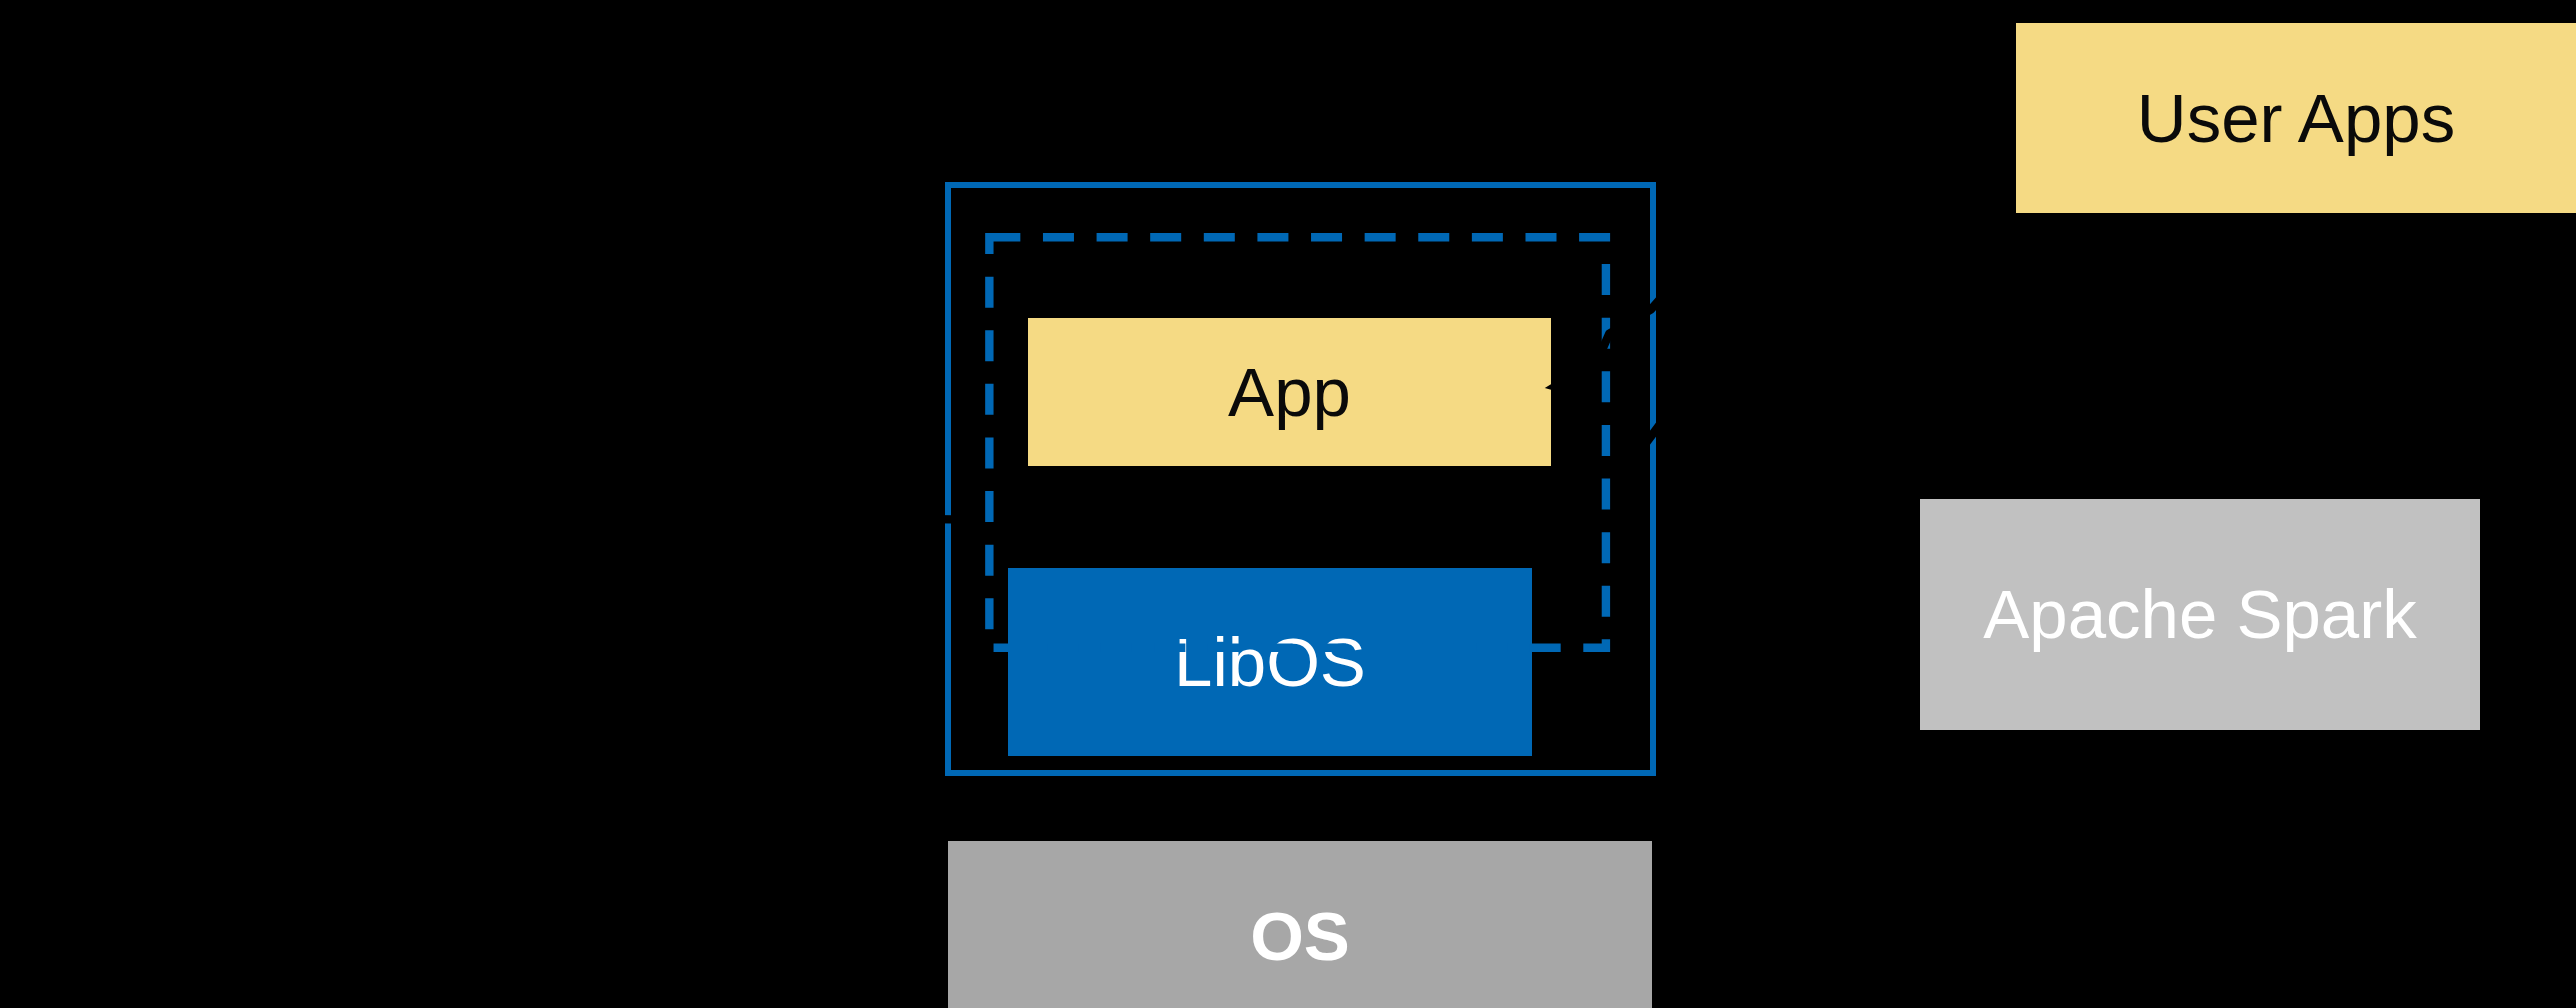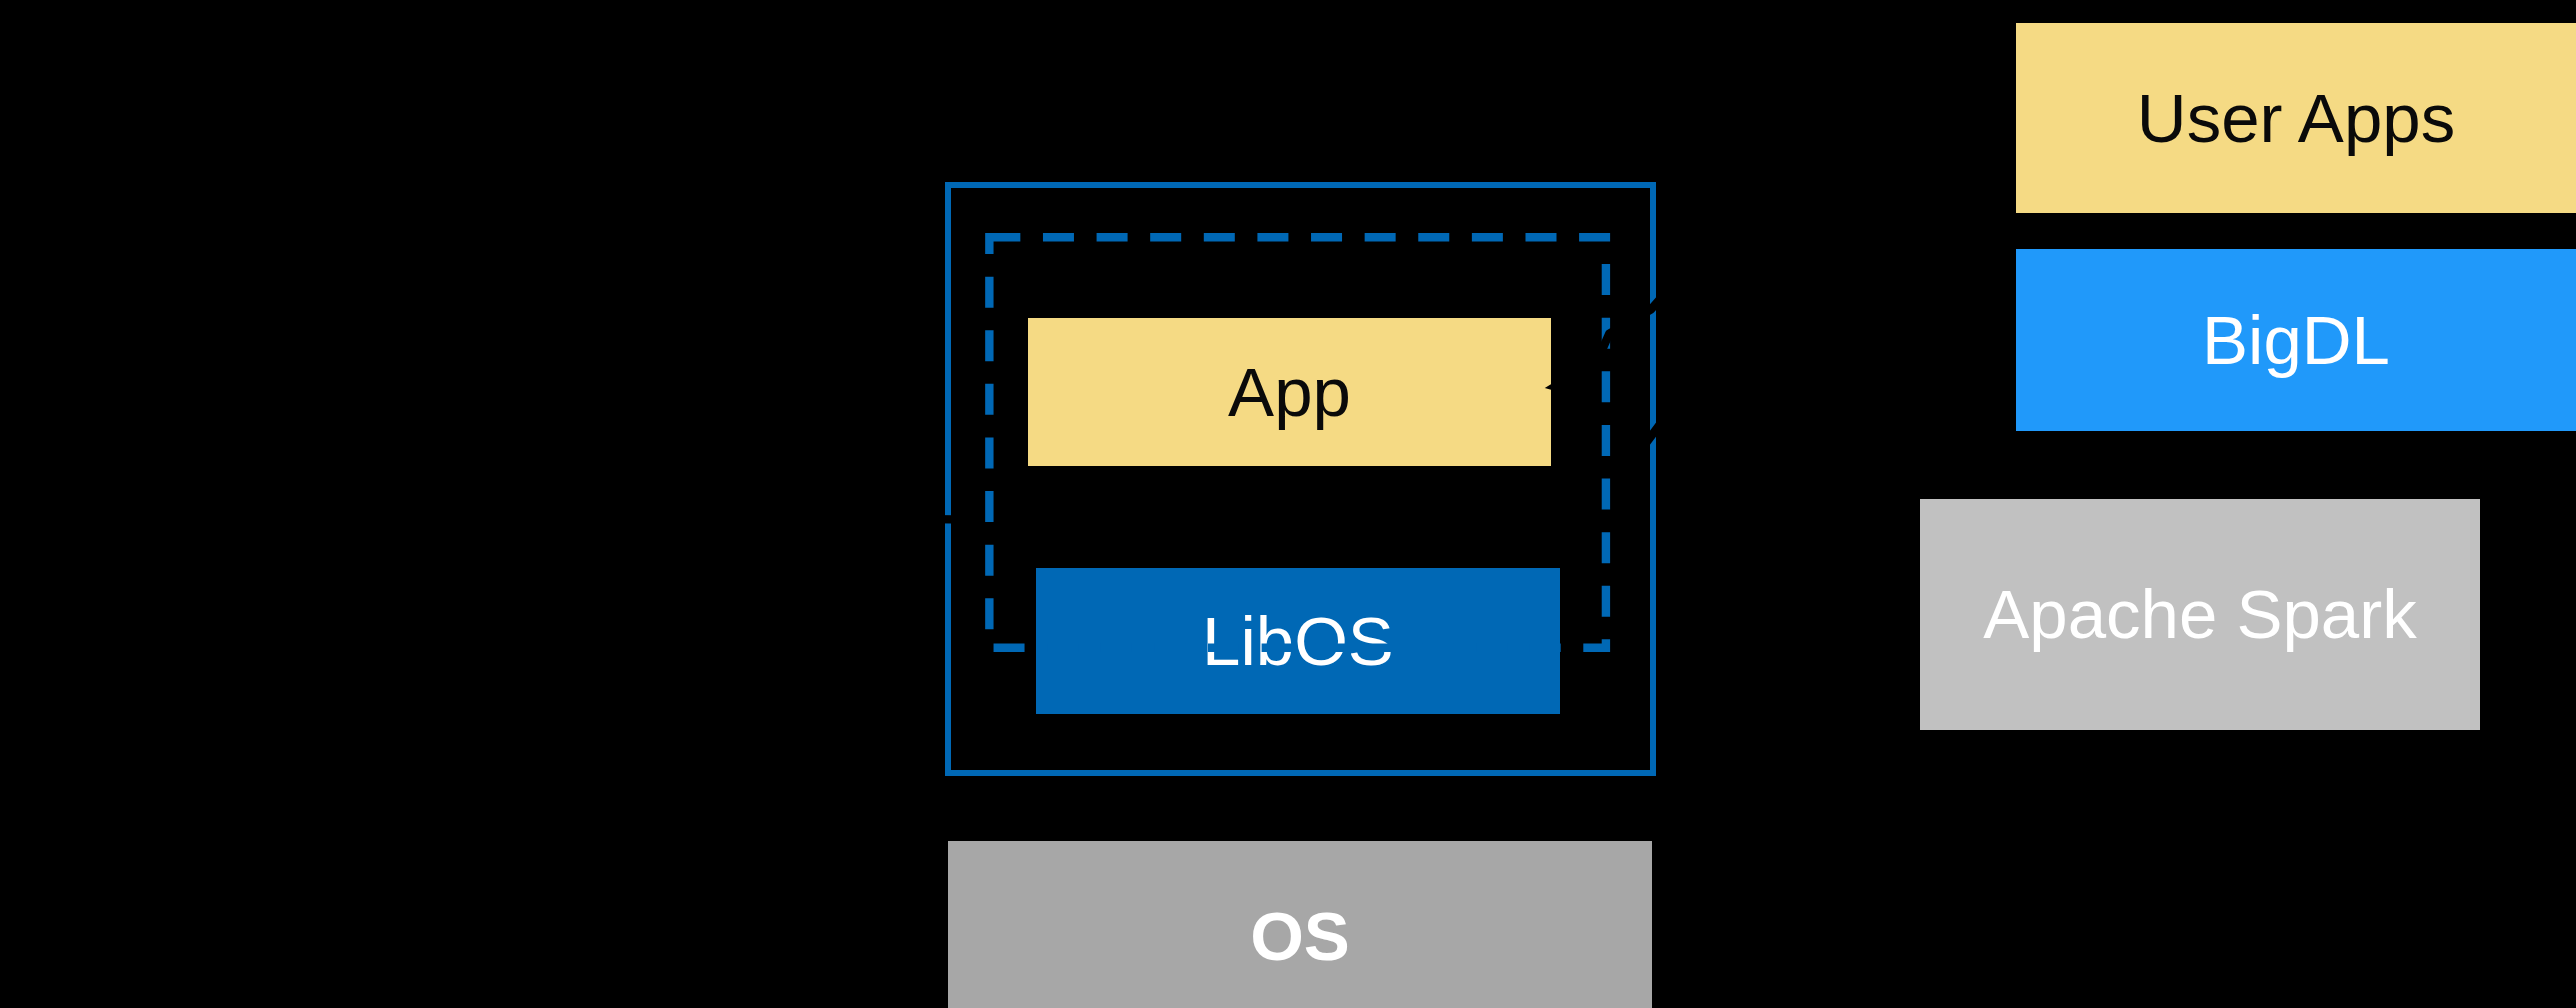--- a/index.html
+++ b/index.html
@@ -29,21 +29,21 @@
     margin-top:23px;
   }
   .box span{display:block;}
   .sgx-box{left:0;top:420px;width:524px;height:189px;background:var(--intel-blue);color:var(--white-text);}
   .outer-frame{
     position:absolute;left:945px;top:182px;width:699px;height:582px;
     border:6.7px solid var(--intel-blue);
     background:transparent;
   }
   .app-box{left:1028px;top:295px;width:523px;height:148px;background:var(--warm-yellow);color:var(--dark-text);}
-  .libos-box{left:1036px;top:545px;width:524px;height:146px;background:var(--intel-blue);color:var(--white-text);}
+  .libos-box{left:1008px;top:545px;width:524px;height:188px;background:var(--intel-blue);color:var(--white-text);}
   .os-box{left:948px;top:818px;width:704px;height:191px;background:var(--medium-gray);color:var(--white-text);font-weight:700;}
   .userapps-box{left:2016px;top:0;width:560px;height:190px;background:var(--warm-yellow);color:var(--dark-text);}
   .bigdl-box{left:2016px;top:226px;width:560px;height:182px;background:var(--bright-blue);color:var(--white-text);}
   .spark-box{left:1920px;top:476px;width:560px;height:231px;background:var(--light-gray);color:var(--white-text);}
   .overlay{
     position:absolute;left:0;top:0;width:2576px;height:1009px;
     pointer-events:none;z-index:10;
   }
   .dashed-boundary{
     fill:none;stroke:var(--intel-blue);stroke-width:10;
@@ -71,23 +71,20 @@
     <span>LibOS</span>
   </div>
 
   <div class="box os-box">
     <span>OS</span>
   </div>
 
   <div class="box userapps-box">
     <span>User Apps</span>
   </div>
-  <div class="box bigdl-box">
-    <span>BigDL</span>
-  </div>
   <div class="box spark-box">
     <span>Apache Spark</span>
   </div>
 
   <svg class="overlay" viewBox="0 0 3075 1204" xmlns="http://www.w3.org/2000/svg">
 
     <rect class="dashed-boundary" x="1181" y="283" width="736" height="490"></rect>
 
     <g>
       <path class="connector" d="M 612,614 L 1164,620"></path>

